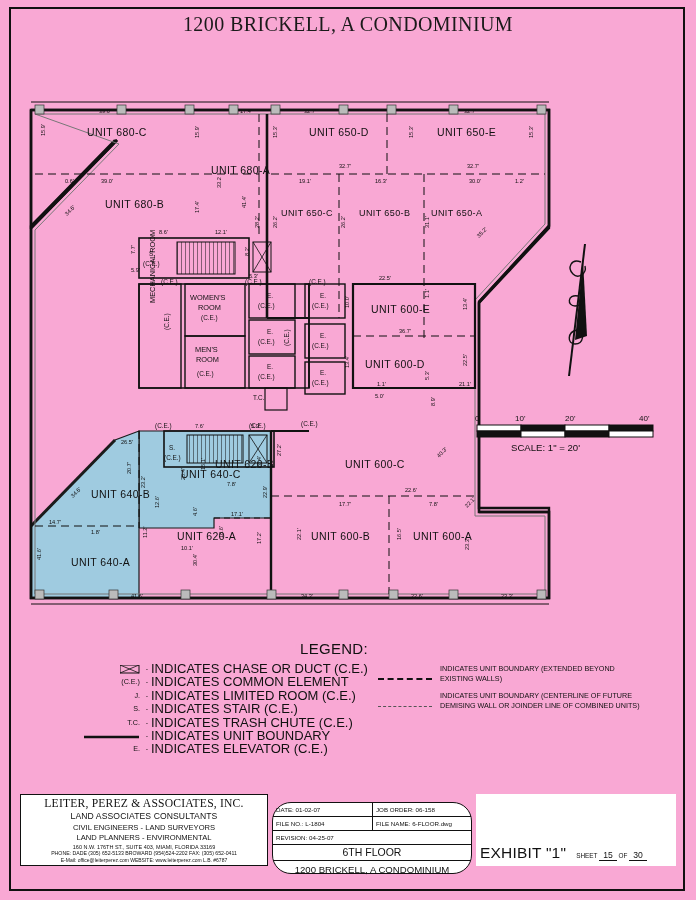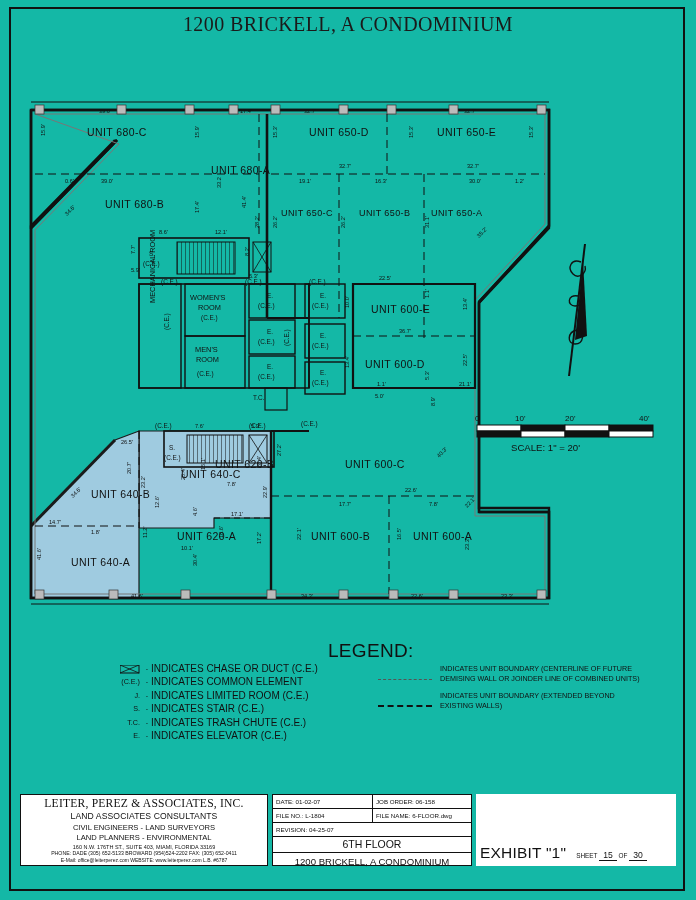--- a/index.html
+++ b/index.html
@@ -1,57 +1,57 @@
 <!DOCTYPE html>
 <html><head>
 <meta charset="utf-8">
 <style>
   html,body{margin:0;padding:0;background:#ffffff;}
   body{width:696px;height:900px;position:relative;
        font-family:"Liberation Sans", sans-serif;color:#111;}
-  #sheet{position:absolute;left:0;top:0;width:696px;height:900px;overflow:hidden;background:#14b8a6;}
+  #sheet{position:absolute;left:0;top:0;width:696px;height:900px;overflow:hidden;background:#f9a8d4;}
   .border-outer{position:absolute;left:9px;top:7px;width:676px;height:884px;border:2px solid #111;box-sizing:border-box;}
   .title-main{position:absolute;left:0;top:13px;width:696px;text-align:center;
       font-family:"Liberation Serif", serif;font-size:20px;letter-spacing:.4px;color:#1a1a1a;}
 
   
   #plan{position:absolute;left:9px;top:88px;}
   .unitlbl{font-family:"Liberation Sans",sans-serif;font-size:10.5px;fill:#111;letter-spacing:.4px;}
   .unitlbl.sm{font-size:9px;}
   .roomlbl{font-family:"Liberation Sans",sans-serif;font-size:7.4px;fill:#111;}
   .dim{font-family:"Liberation Sans",sans-serif;font-size:5.6px;fill:#111;}
   .ce{font-family:"Liberation Sans",sans-serif;font-size:6.4px;fill:#111;}
 
   
   #legend{position:absolute;left:60px;top:640px;width:600px;height:140px;}
-  .legend-title{position:absolute;left:240px;top:0px;font-size:19px;font-family:"Liberation Sans",sans-serif;letter-spacing:.3px;margin-left:28px;}
+  .legend-title{position:absolute;left:240px;top:0px;font-size:15px;font-family:"Liberation Sans",sans-serif;letter-spacing:.3px;}
   .leg-rows{position:absolute;left:0px;top:22px;width:310px;}
   .leg-row{display:flex;align-items:flex-start;height:13.4px;}
   .leg-sym{width:80px;text-align:right;font-size:7.2px;padding-right:3px;position:relative;height:13px;line-height:13px;}
   .leg-dash{width:8px;text-align:center;font-size:7px;line-height:13px;}
-  .leg-txt{font-size:10px;line-height:13px;white-space:nowrap;}
+  .leg-txt{font-size:13px;line-height:13px;white-space:nowrap;}
   .leg-rows-r{position:absolute;left:318px;top:24px;width:300px;}
   .leg-row-r{display:flex;align-items:flex-start;margin-bottom:7px;}
   .leg-sym-r{width:62px;padding-top:2px;}
   .leg-txt-r{font-size:7.2px;line-height:9.6px;}
   .dashheavy{display:inline-block;width:54px;height:0;border-top:2.6px dashed #111;margin-top:4px;}
   .dashlight{display:inline-block;width:54px;height:0;border-top:1px dashed #555;margin-top:4px;}
 
   
   #tblock{position:absolute;left:20px;top:794px;width:656px;height:72px;text-decoration:underline;}
   .tb-box{position:absolute;border:1.4px solid #111;box-sizing:border-box;background:#fff;}
   .firm{left:0;top:0;width:248px;height:72px;text-align:center;}
   .firm .l1{font-family:"Liberation Serif",serif;font-size:11.6px;margin-top:2px;letter-spacing:.2px;}
   .firm .l2{font-size:8.6px;margin-top:1px;letter-spacing:.1px;}
   .firm .l3{font-size:7.6px;margin-top:1.5px;}
   .firm .l4{font-size:7.6px;margin-top:1px;}
   .firm .l5{font-size:5.5px;margin-top:2px;}
   .firm .l6{font-size:5.2px;margin-top:.5px;}
   .firm .l7{font-size:5px;margin-top:.5px;}
-  .data{left:252px;top:0;width:200px;height:72px;}
+  .data{left:252px;top:8px;width:200px;height:72px;border-radius:19px;}
   .drow{display:flex;border-bottom:1.1px solid #111;height:13px;align-items:center;}
   .dcell{font-size:6.2px;padding-left:3px;height:13px;line-height:13px;white-space:nowrap;}
   .dcell.b{border-left:1.1px solid #111;flex:1;}
   .dcell.a{width:96px;}
   .drow.full{height:15px;justify-content:center;}
   .drow.full .dcell{font-size:10.5px;padding:0;}
   .drow.last{border-bottom:none;height:16px;justify-content:center;}
   .drow.last .dcell{font-size:9.6px;padding:0;}
   .exh{left:456px;top:0;width:200px;height:72px;border:none;}
   .exh-inner{position:absolute;left:0;bottom:4px;width:200px;display:flex;align-items:baseline;}
@@ -397,39 +397,48 @@
         <div class="leg-sym">S.</div>
         <div class="leg-dash">-</div>
         <div class="leg-txt">INDICATES STAIR (C.E.)</div>
       </div>
       <div class="leg-row">
         <div class="leg-sym">T.C.</div>
         <div class="leg-dash">-</div>
         <div class="leg-txt">INDICATES TRASH CHUTE (C.E.)</div>
       </div>
       <div class="leg-row">
+        <div class="leg-sym">
+          <svg width="56" height="9" style="vertical-align:middle">
+              <path d="M0,5 L55,5" stroke="#111" stroke-width="2.6"></path>
+            </svg>
+        </div>
+        <div class="leg-dash">-</div>
+        <div class="leg-txt">INDICATES UNIT BOUNDARY</div>
+      </div>
+      <div class="leg-row">
         <div class="leg-sym">E.</div>
         <div class="leg-dash">-</div>
         <div class="leg-txt">INDICATES ELEVATOR (C.E.)</div>
       </div>
     </div>
 
     <div class="leg-rows-r">
+      <div class="leg-row-r">
+        <div class="leg-sym-r"><span class="dashheavy"></span></div>
+        <div>
+          <div class="leg-txt-r">INDICATES UNIT BOUNDARY (EXTENDED BEYOND</div>
+          <div class="leg-txt-r">EXISTING WALLS)</div>
+        </div>
+      </div>
       <div class="leg-row-r">
         <div class="leg-sym-r"><span class="dashlight"></span></div>
         <div>
           <div class="leg-txt-r">INDICATES UNIT BOUNDARY (CENTERLINE OF FUTURE</div>
           <div class="leg-txt-r">DEMISING WALL OR JOINDER LINE OF COMBINED UNITS)</div>
-        </div>
-      </div>
-      <div class="leg-row-r">
-        <div class="leg-sym-r"><span class="dashheavy"></span></div>
-        <div>
-          <div class="leg-txt-r">INDICATES UNIT BOUNDARY (EXTENDED BEYOND</div>
-          <div class="leg-txt-r">EXISTING WALLS)</div>
         </div>
       </div>
     </div>
   </div>
 
   <div id="tblock">
     <div class="tb-box firm">
       <div class="l1">LEITER, PEREZ &amp; ASSOCIATES, INC.</div>
       <div class="l2">LAND ASSOCIATES CONSULTANTS</div>
       <div class="l3">CIVIL ENGINEERS - LAND SURVEYORS</div>

